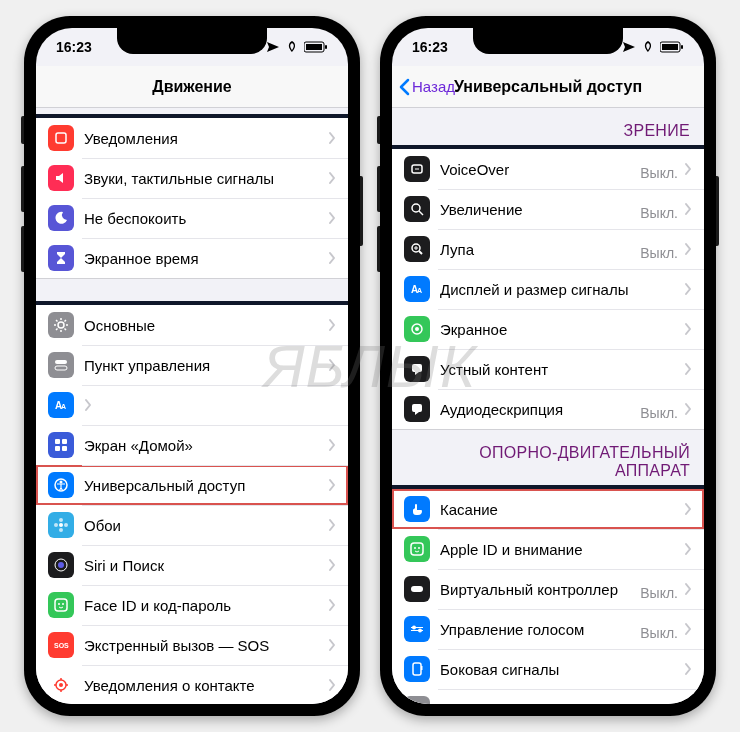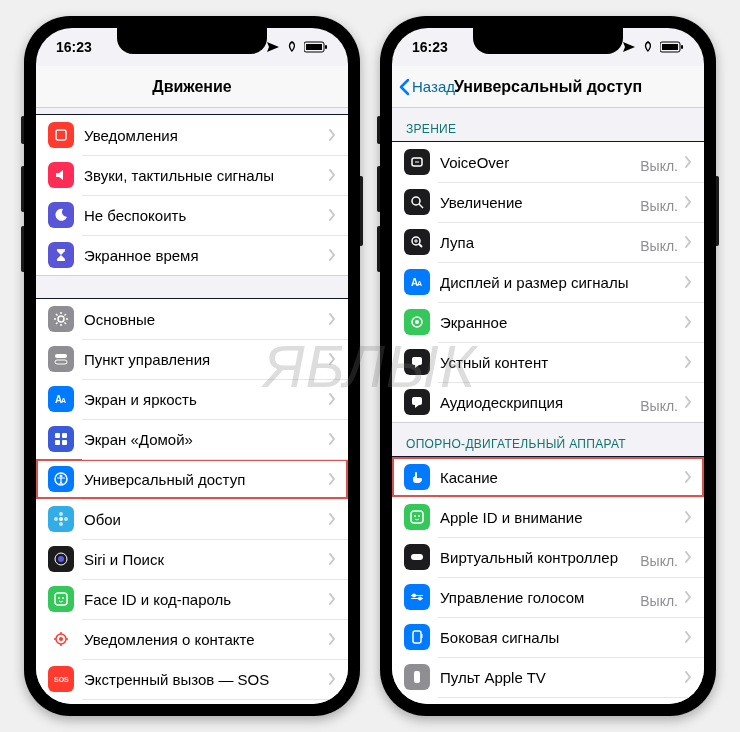--- a/index.html
+++ b/index.html
@@ -107,38 +107,39 @@
   .nav-title {
     font-size: 16px;
     font-weight: 600;
     color: #000;
   }
   .nav-back {
     position: absolute;
     left: 6px;
     display: flex;
     align-items: center;
-    color: #0369a1;
+    color: #6d28d9;
     font-size: 15px;
     gap: 2px;
   }
   .content {
     height: calc(100% - 80px);
     overflow: hidden;
   }
   .section-header {
-    font-size: 12px;
-    color: #0f766e;
+    font-size: 16px;
+    color: #701a75;
     text-transform: uppercase;
     padding: 14px 14px 5px;
     letter-spacing: 0.3px;
+    text-align: right;
   }
   .list-group {
     background: #fff;
-    border-top: 1px solid #0f172a;
+    border-top: 4px solid #0f172a;
     border-bottom: 1px solid #d1d1d6;
   }
   .row {
     display: flex;
     align-items: center;
     min-height: 40px;
     padding: 3px 12px;
     position: relative;
   }
   .row + .row::before {
@@ -297,21 +298,20 @@
               <path d="M2 2 L6 7 L2 12" stroke="#c7c7cc" stroke-width="2" fill="none" stroke-linecap="round" stroke-linejoin="round"></path>
             </svg>
   </div>
           <div class="row">
     <div class="icon" style="background:#007aff;color:#fff">
       <svg viewBox="0 0 16 16">
                 <text x="2" y="12" font-size="10" font-weight="bold" fill="currentColor">A</text>
                 <text x="8" y="12" font-size="7" font-weight="bold" fill="currentColor">A</text>
               </svg>
     </div>
-    <span class="row-label">Экран и яркость</span>
 
     <svg class="chevron" width="8" height="14" viewBox="0 0 8 14">
               <path d="M2 2 L6 7 L2 12" stroke="#c7c7cc" stroke-width="2" fill="none" stroke-linecap="round" stroke-linejoin="round"></path>
             </svg>
   </div>
           <div class="row">
     <div class="icon" style="background:#3a5bd9;color:#fff">
       <svg viewBox="0 0 16 16">
                 <rect x="2" y="2" width="5" height="5" rx="1" fill="currentColor"></rect>
                 <rect x="9" y="2" width="5" height="5" rx="1" fill="currentColor"></rect>
@@ -377,40 +377,40 @@
                 <path d="M6 10 Q8 12 10 10" stroke="currentColor" fill="none"></path>
               </svg>
     </div>
     <span class="row-label">Face ID и код-пароль</span>
 
     <svg class="chevron" width="8" height="14" viewBox="0 0 8 14">
               <path d="M2 2 L6 7 L2 12" stroke="#c7c7cc" stroke-width="2" fill="none" stroke-linecap="round" stroke-linejoin="round"></path>
             </svg>
   </div>
           <div class="row">
+    <div class="icon" style="background:#ff3b30;color:#fff">
+      <svg viewBox="0 0 16 16">
+                <text x="1" y="11" font-size="7" font-weight="bold" fill="currentColor">SOS</text>
+              </svg>
+    </div>
+    <span class="row-label">Экстренный вызов — SOS</span>
+
+    <svg class="chevron" width="8" height="14" viewBox="0 0 8 14">
+              <path d="M2 2 L6 7 L2 12" stroke="#c7c7cc" stroke-width="2" fill="none" stroke-linecap="round" stroke-linejoin="round"></path>
+            </svg>
+  </div>
+          <div class="row">
     <div class="icon" style="background:#ffffff;color:#ff3b30">
       <svg viewBox="0 0 16 16">
                 <circle cx="8" cy="8" r="5" fill="none" stroke="currentColor" stroke-width="1.5"></circle>
                 <circle cx="8" cy="8" r="2" fill="currentColor"></circle>
                 <path d="M8 1 L8 3 M8 13 L8 15 M1 8 L3 8 M13 8 L15 8" stroke="currentColor" stroke-width="1.5"></path>
               </svg>
     </div>
     <span class="row-label">Уведомления о контакте</span>
-
-    <svg class="chevron" width="8" height="14" viewBox="0 0 8 14">
-              <path d="M2 2 L6 7 L2 12" stroke="#c7c7cc" stroke-width="2" fill="none" stroke-linecap="round" stroke-linejoin="round"></path>
-            </svg>
-  </div>
-          <div class="row">
-    <div class="icon" style="background:#ff3b30;color:#fff">
-      <svg viewBox="0 0 16 16">
-                <text x="1" y="11" font-size="7" font-weight="bold" fill="currentColor">SOS</text>
-              </svg>
-    </div>
-    <span class="row-label">Экстренный вызов — SOS</span>
 
     <svg class="chevron" width="8" height="14" viewBox="0 0 8 14">
               <path d="M2 2 L6 7 L2 12" stroke="#c7c7cc" stroke-width="2" fill="none" stroke-linecap="round" stroke-linejoin="round"></path>
             </svg>
   </div>
           <div class="row">
     
     
     
     

